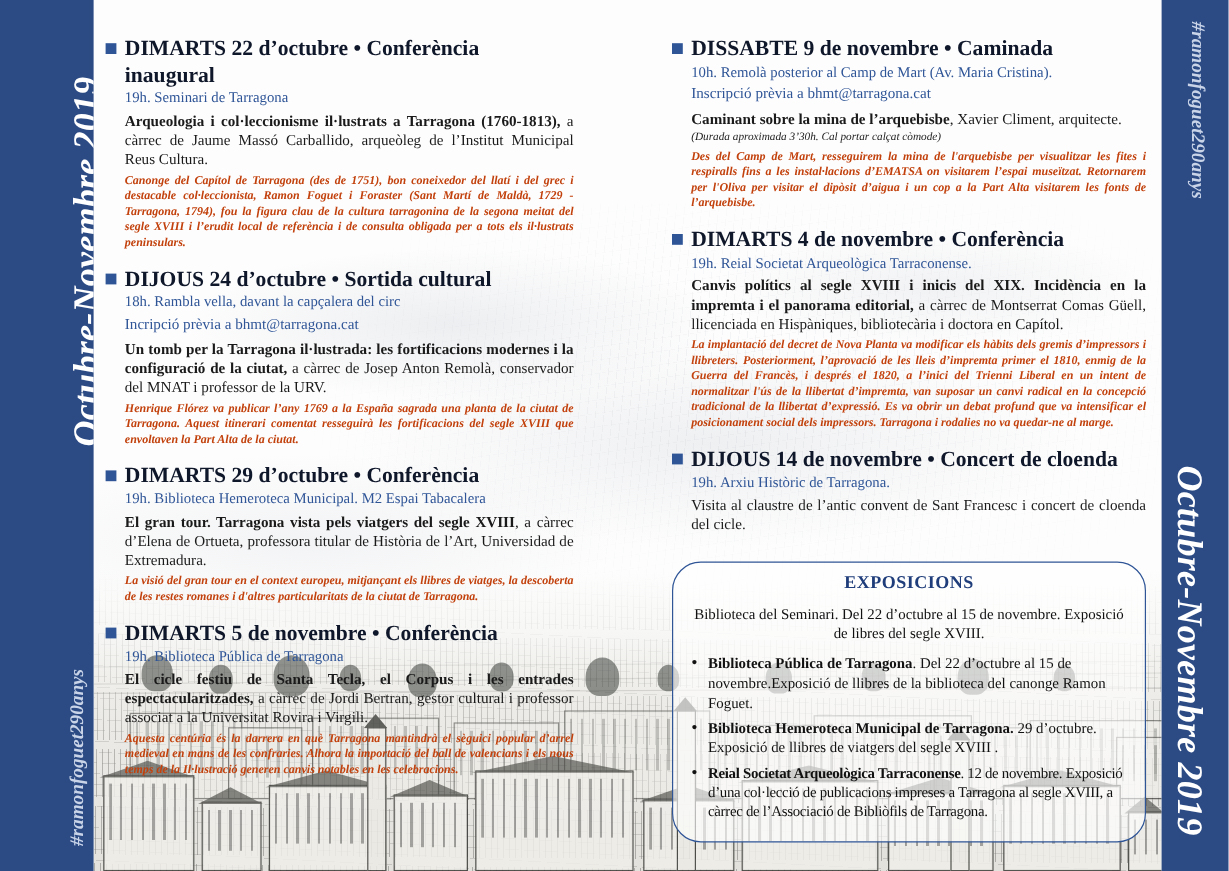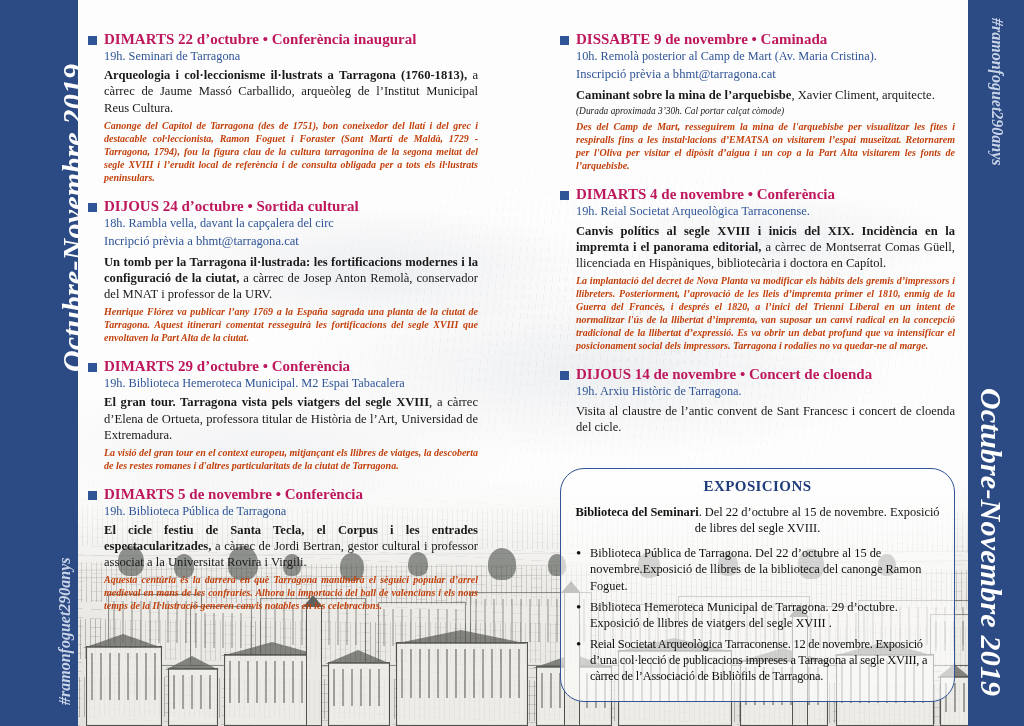--- a/index.html
+++ b/index.html
@@ -99,21 +99,21 @@
   .event{margin-bottom:13px;}
   .ev-head{
     display:flex;align-items:flex-start;gap:7px;
     margin-bottom:1px;
   }
   .sqbullet{
     width:9px;height:9px;background:#2f5597;flex:0 0 auto;margin-top:6px;
   }
   .ev-title{
     font-family:"Liberation Serif", serif;
-    font-weight:bold;font-size:15px;color:#be185d;line-height:1.2;
+    font-weight:bold;font-size:18px;color:#0f172a;line-height:1.2;
   }
   .ev-place{
     font-size:12.3px;color:#2f5597;margin:0 0 3px 16px;line-height:1.25;
   }
   .ev-signup{
     font-size:12.6px;color:#2f5597;margin:3px 0 4px 16px;line-height:1.25;
   }
   .ev-lead{
     font-size:12.6px;color:#1a1a1a;margin:0 0 3px 16px;
     line-height:1.28;text-align:justify;
@@ -135,30 +135,30 @@
     padding:9px 14px 12px 14px;
     box-sizing:border-box;
   }
   .expo-title{
     text-align:center;font-weight:bold;font-size:15px;color:#1f3d7a;
     letter-spacing:.4px;margin-bottom:9px;
   }
   .expo-intro{
     text-align:center;font-size:12.4px;color:#111;line-height:1.3;margin-bottom:9px;
   }
-  .expo-intro b{font-weight:bold;}
+  .expo-intro b{font-weight:normal;}
   .expo-list{list-style:none;margin:0;padding:0;}
   .expo-list li{
     position:relative;padding-left:15px;font-size:12.4px;color:#111;
     line-height:1.3;margin-bottom:5px;
   }
   .expo-list li::before{
     content:"\2022";position:absolute;left:1px;top:-1px;font-size:15px;color:#111;
   }
-  .expo-list b{font-weight:normal;}
+  .expo-list b{font-weight:bold;}
   .tight{letter-spacing:-.25px;}
 </style>
 </head>
 <body>
 
 <div class="poster">
 
   <div class="bg-wash">
     <div class="bg-sky"></div>
     <div class="bg-hatch"></div>

